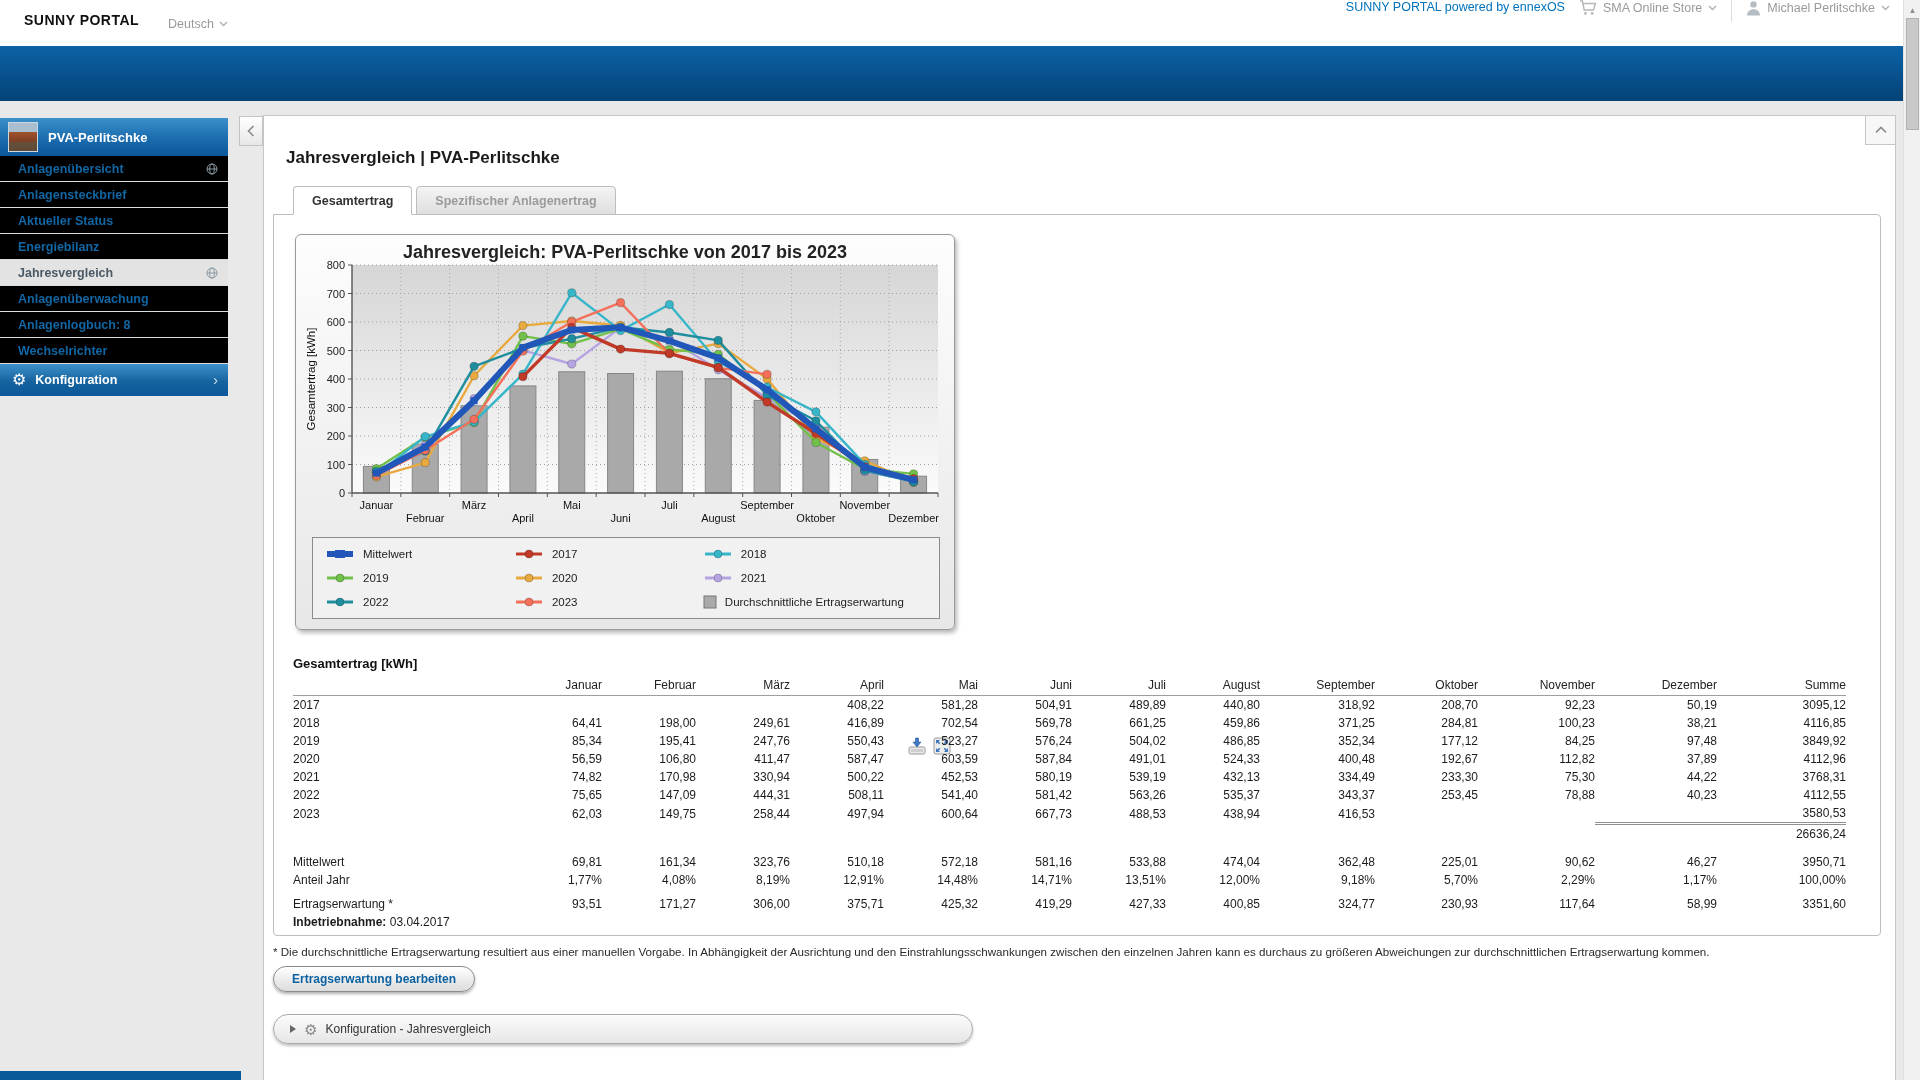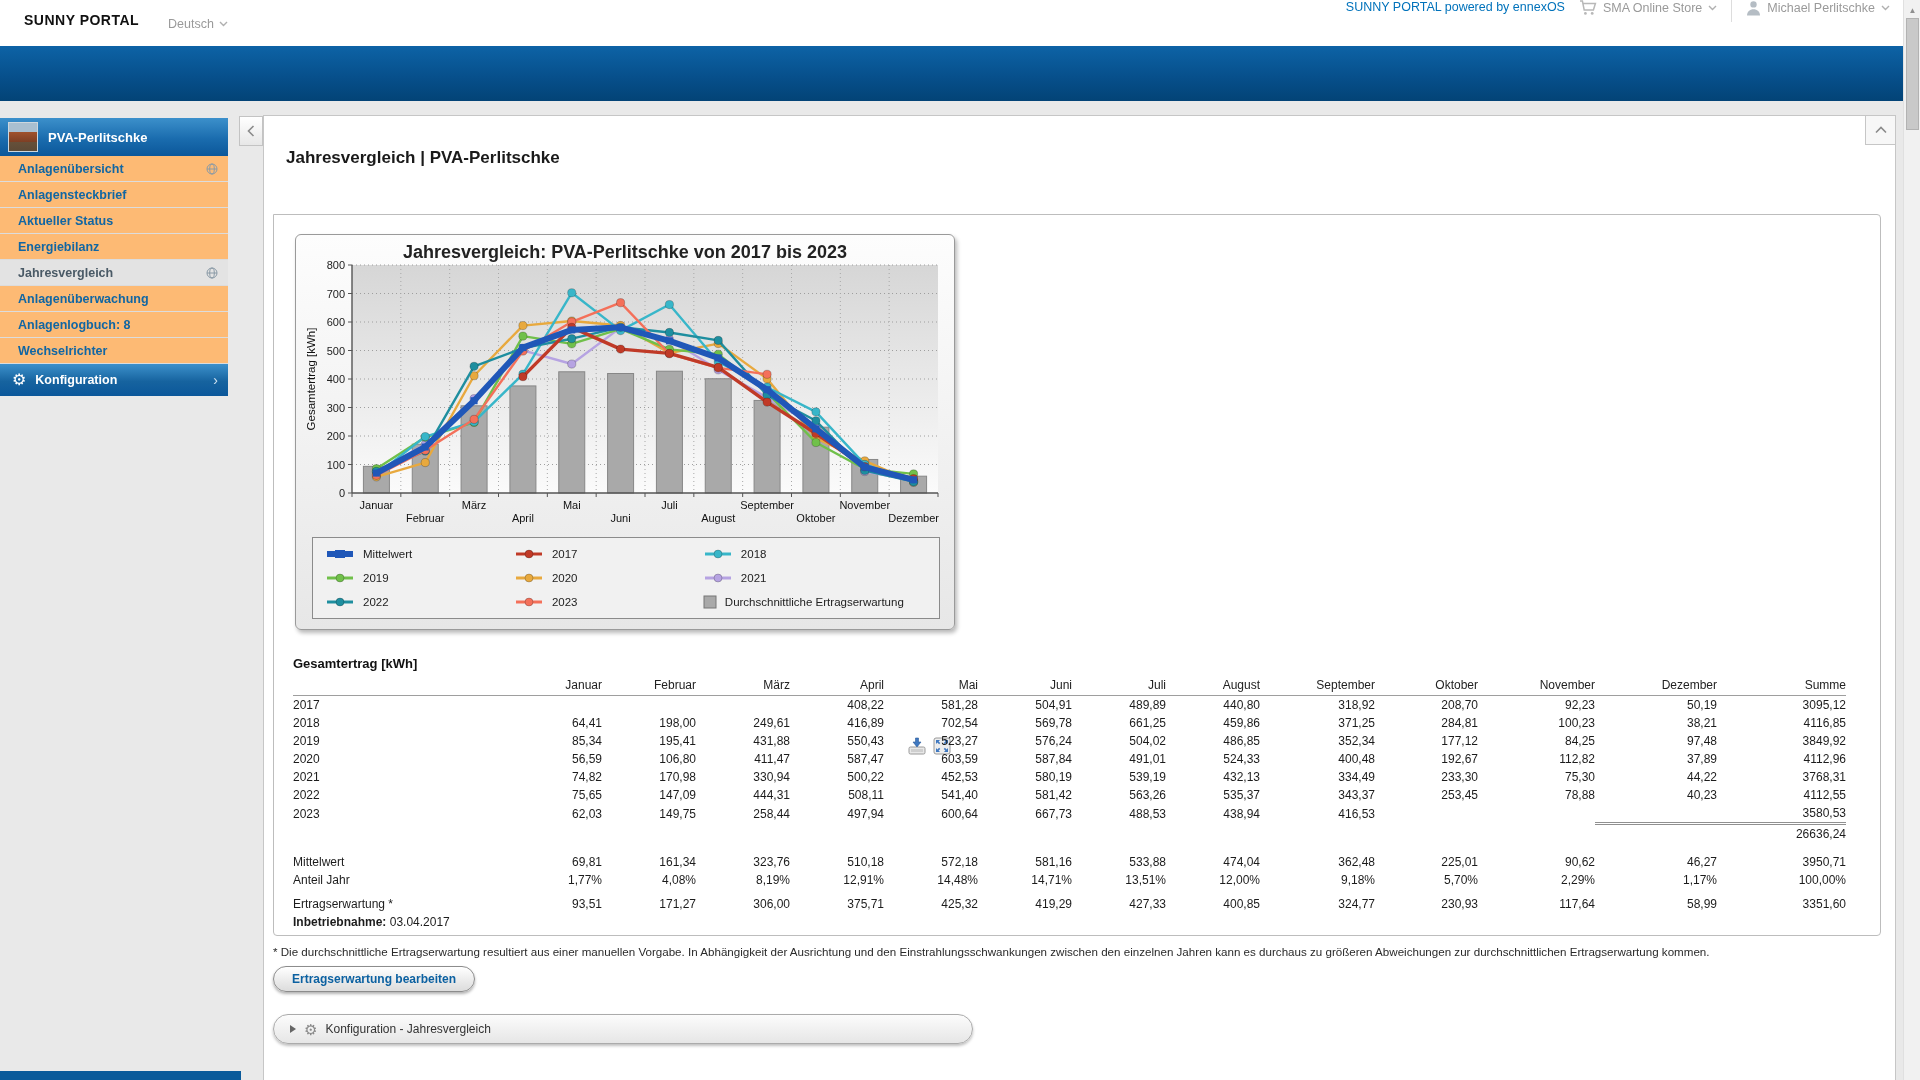--- a/index.html
+++ b/index.html
@@ -20,21 +20,21 @@
   .banner { position:absolute; left:0; top:46px; width:1920px; height:55px;
             background:linear-gradient(180deg,#0d63a6 0%,#07508c 55%,#034376 100%); }
 
   
   .sidebar { position:absolute; left:0; top:118px; width:228px; }
   .side-head { height:38px; background:linear-gradient(180deg,#3c90cb 0%,#1a6cae 55%,#0b579a 100%);
                display:flex; align-items:center; padding-left:8px; gap:10px; }
   .plant-photo { width:30px; height:30px; border:1px solid #cdd7de; background:
       linear-gradient(180deg,#a9bfd0 0%,#a9bfd0 32%,#a0522d 32%,#7d3f24 68%,#66503a 68%,#5d4a36 100%); }
   .side-head .pname { color:#fff; font-weight:bold; font-size:13px; }
-  .side-item { height:26px; background:#fdba74; border-bottom:1px solid #dcdcdc;
+  .side-item { height:26px; background:#000000; border-bottom:1px solid #dcdcdc;
                display:flex; align-items:center; padding:0 10px 0 18px; cursor:pointer; }
   .side-item .lbl { color:#1166a3; font-weight:bold; font-size:12.5px; flex:1; }
   .side-item.active { background:#e3e3e3; }
   .side-item.active .lbl { color:#4a5a66; }
   .config-bar { height:32px; background:linear-gradient(180deg,#3c90cb 0%,#16639f 55%,#0b579a 100%);
                 display:flex; align-items:center; padding:0 10px 0 12px; gap:9px; cursor:pointer; }
   .config-bar .gear { color:#fff; font-size:16px; line-height:1; }
   .config-bar .lbl { color:#fff; font-weight:bold; font-size:12.5px; flex:1; }
   .config-bar .arr { color:#cfe3f2; font-size:14px; }
   .side-footer { position:absolute; left:0; top:1071px; width:241px; height:9px; background:#0a5a9a; }
@@ -210,20 +210,24 @@
   </div>
 
   <main class="panel">
     <div class="collapse-btn">
       <svg width="12" height="8" viewBox="0 0 12 8">
           <polyline points="1,6.5 6,1.5 11,6.5" fill="none" stroke="#8a8a8a" stroke-width="1.6"></polyline>
         </svg>
     </div>
     <h1 class="page-title">Jahresvergleich | PVA-Perlitschke</h1>
 
+    <div class="tabs" id="tab-strip">
+        <div class="tab active">Gesamtertrag</div>
+        <div class="tab inactive">Spezifischer Anlagenertrag</div>
+      </div>
 
     <section class="tabpanel">
 
       <div class="chart-box chart">
         <div class="chart-title">Jahresvergleich: PVA-Perlitschke von 2017 bis 2023</div>
         <div id="chart-svg"><svg width="646" height="272" viewBox="0 0 646 272">
               <defs>
                 <linearGradient id="pg" x1="0" y1="0" x2="0" y2="1">
                   <stop offset="0" stop-color="#d6d6d6"></stop>
                   <stop offset="1" stop-color="#fbfbfb"></stop>
@@ -555,21 +559,21 @@
                 <td>371,25</td>
                 <td>284,81</td>
                 <td>100,23</td>
                 <td>38,21</td>
                 <td>4116,85</td>
               </tr>
               <tr>
                 <td>2019</td>
                 <td>85,34</td>
                 <td>195,41</td>
-                <td>431,88</td>
+                <td>247,76</td>
                 <td>550,43</td>
                 <td>523,27</td>
                 <td>576,24</td>
                 <td>504,02</td>
                 <td>486,85</td>
                 <td>352,34</td>
                 <td>177,12</td>
                 <td>84,25</td>
                 <td>97,48</td>
                 <td>3849,92</td>

